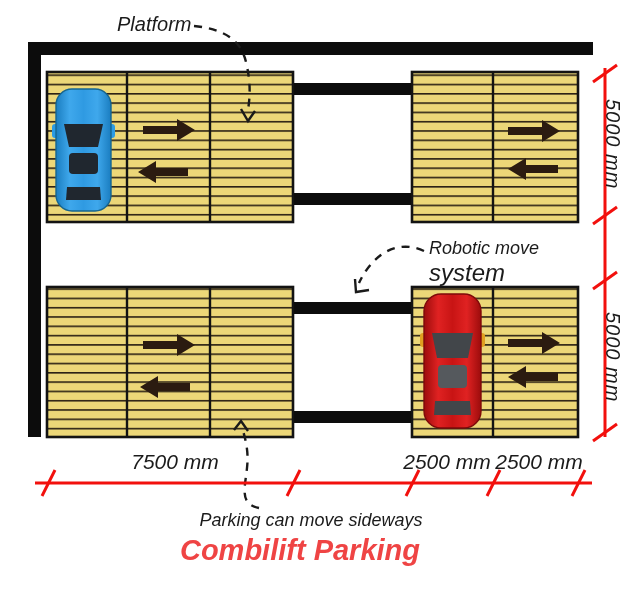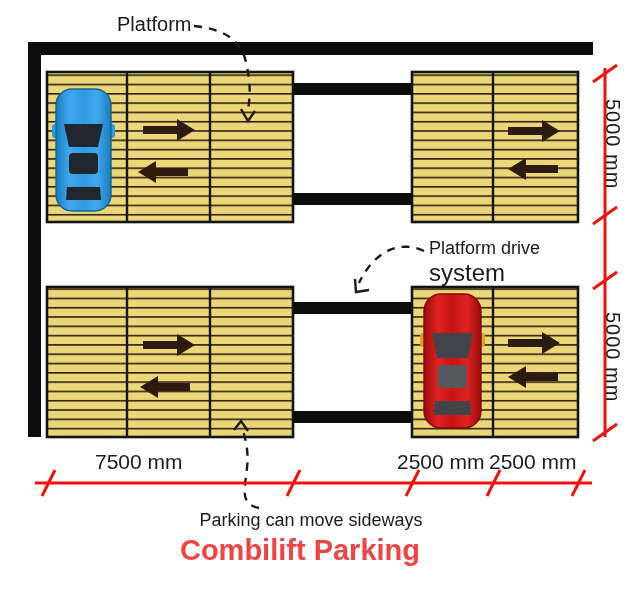--- a/index.html
+++ b/index.html
@@ -1,31 +1,31 @@
 <!DOCTYPE html>
 <html><head>
 <meta charset="utf-8">
 <style>
   html,body{margin:0;padding:0;background:#ffffff;}
   #stage{
     position:relative;width:636px;height:595px;background:#ffffff;overflow:hidden;
-    font-family:"Liberation Sans","DejaVu Sans",sans-serif;color:#1a1a1a;
+    font-family:"Liberation Sans","DejaVu Sans",sans-serif;color:#1a1a1a;font-style:italic;
   }
   #diagram-svg{position:absolute;left:0;top:0;}
   .lbl{position:absolute;white-space:nowrap;color:#1b1b1b;}
   .lbl-platform{left:117px;top:13px;font-size:20px;}
   .lbl-robotic1{left:429px;top:238px;font-size:18px;}
   .lbl-robotic2{left:429px;top:259px;font-size:24px;}
   .vdim{
     position:absolute;left:601px;font-size:20px;color:#1b1b1b;
     writing-mode:vertical-rl;letter-spacing:1px;
   }
   .vdim-top{top:99px;}
   .vdim-bottom{top:312px;}
-  .hdim{position:absolute;top:450px;font-size:21px;text-align:left;color:#1b1b1b;}
+  .hdim{position:absolute;top:450px;font-size:21px;text-align:center;color:#1b1b1b;}
   .hdim-7500{left:95px;width:160px;}
   .hdim-2500a{left:397px;width:100px;}
   .hdim-2500b{left:489px;width:100px;}
   .lbl-sideways{left:180px;top:510px;width:262px;font-size:18px;text-align:center;white-space:nowrap;}
   .page-title{
     position:absolute;left:115px;top:534px;width:370px;text-align:center;
     font-size:29px;font-weight:bold;color:#ef4444;letter-spacing:0px;
   }
 </style>
 </head>
@@ -150,21 +150,21 @@
         <line x1="287" y1="496" x2="300" y2="470"></line>
         <line x1="406" y1="496" x2="419" y2="470"></line>
         <line x1="487" y1="496" x2="500" y2="470"></line>
         <line x1="572" y1="496" x2="585" y2="470"></line>
       </g>
     </g>
   </svg>
 
   <div class="lbl lbl-platform">Platform</div>
 
-  <div class="lbl lbl-robotic1">Platform drive</div>
+  <div class="lbl lbl-robotic1">Robotic move</div>
   <div class="lbl lbl-robotic2">system</div>
 
   <div class="vdim vdim-top">5000 mm</div>
   <div class="vdim vdim-bottom">5000 mm</div>
 
   <div class="hdim hdim-7500">7500 mm</div>
   <div class="hdim hdim-2500a">2500 mm</div>
   <div class="hdim hdim-2500b">2500 mm</div>
 
   <div class="lbl lbl-sideways">Parking can move sideways</div>

